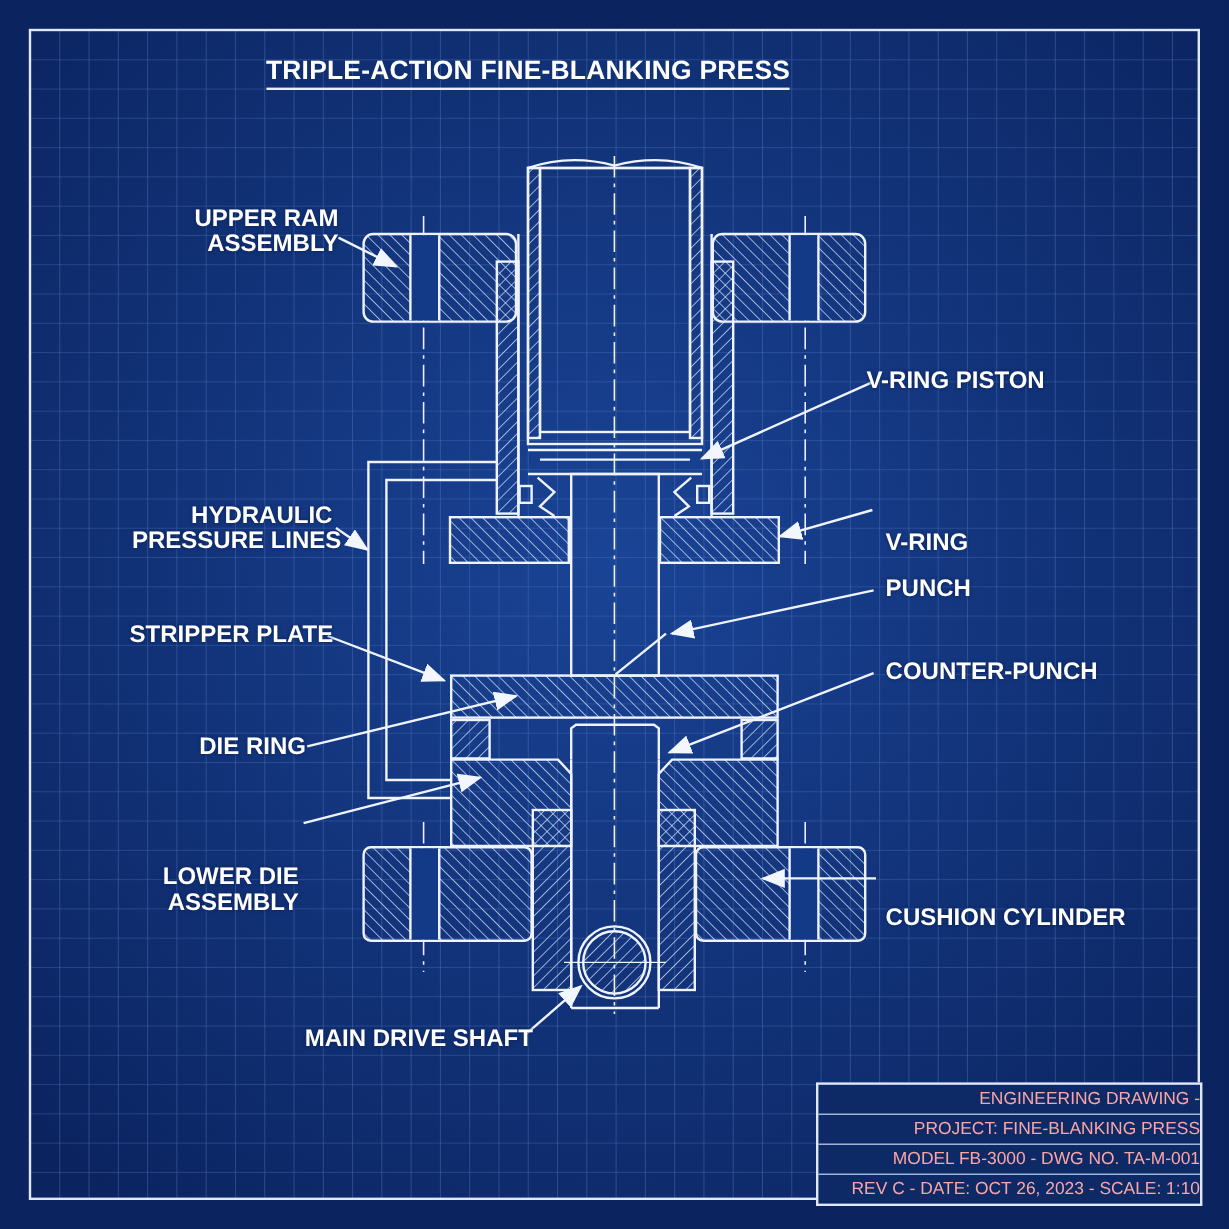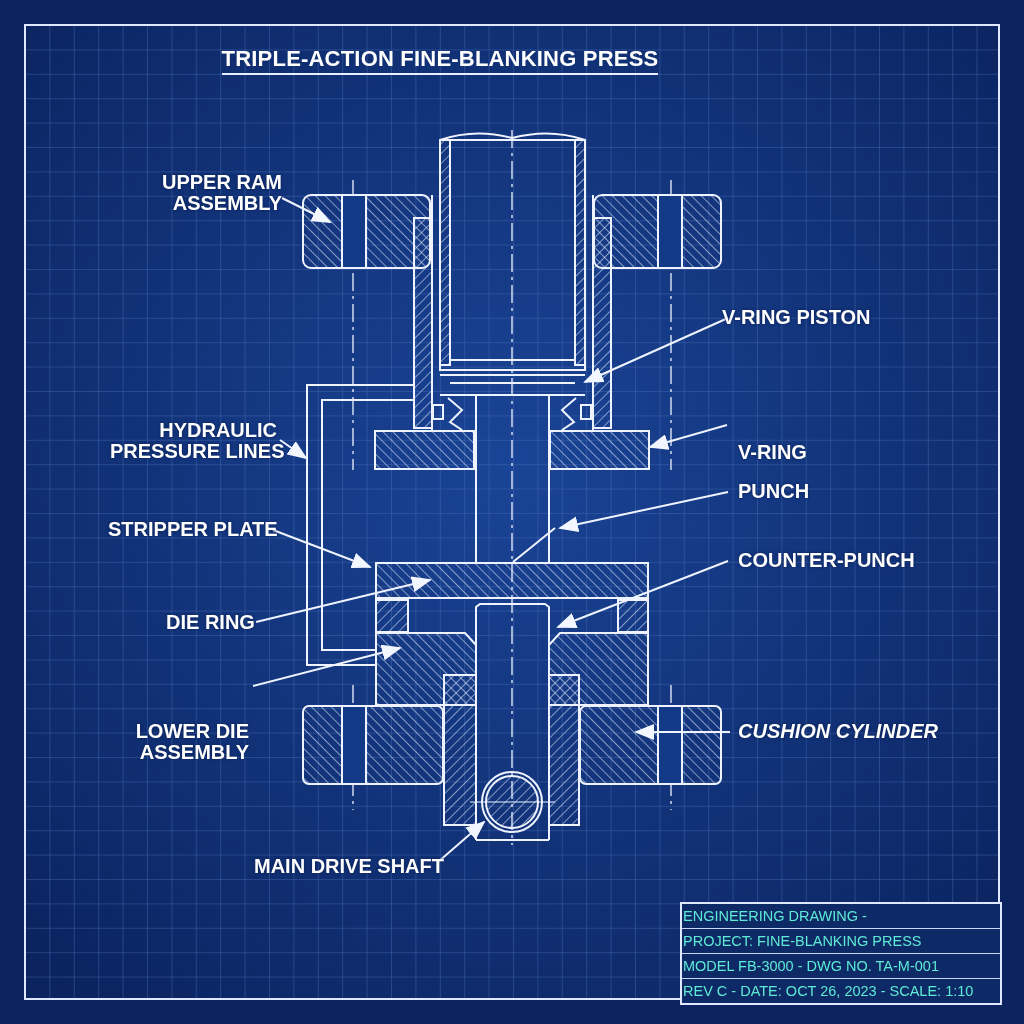--- a/index.html
+++ b/index.html
@@ -3,21 +3,21 @@
 <meta charset="utf-8">
 <style>
   html,body{margin:0;padding:0;}
   body{width:1024px;height:1024px;overflow:hidden;background:#0d2a68;font-family:"Liberation Sans",sans-serif;position:relative;}
   #sheet{position:absolute;left:0;top:0;width:1024px;height:1024px;}
   .lbl{position:absolute;color:#ffffff;font-weight:bold;font-size:20px;line-height:21px;text-shadow:0 0 3px #0a1f50;white-space:nowrap;}
   .lbl.r{text-align:right;}
   #title{position:absolute;left:0;width:832px;top:46px;text-align:center;color:#fff;font-weight:bold;font-size:22px;letter-spacing:0.2px;padding-left:24px;}
   #title span{border-bottom:2px solid #e8efff;padding-bottom:2px;}
   #tblock{position:absolute;left:680px;top:902px;width:318px;border:2px solid #dfe8ff;background:#0d2a66;}
-  #tblock div{height:24px;line-height:24px;color:#5eead4;font-size:14.5px;padding-left:1px;border-bottom:1px solid #c9d6f5;}
+  #tblock div{height:24px;line-height:24px;color:#fca5a5;font-size:14.5px;padding-left:1px;border-bottom:1px solid #c9d6f5;text-align:right;}
   #tblock div:last-child{border-bottom:none;}
 </style>
 </head>
 <body>
 
 <svg id="sheet" viewBox="0 0 1024 1024" xmlns="http://www.w3.org/2000/svg">
   <defs>
     <pattern id="gridpat" width="24.4" height="24.4" patternUnits="userSpaceOnUse" x="25" y="25">
       <path d="M24.4 0 L0 0 0 24.4" fill="none" stroke="#4d72bb" stroke-width="1" opacity="0.75"></path>
     </pattern>
@@ -157,20 +157,20 @@
 <div class="lbl" style="left:166px;top:612px;text-align:right;">DIE RING</div>
 <div class="lbl r" style="left:130px;top:685px;width:119px;margin-top:36px;">
   <div>LOWER DIE</div>
   <div>ASSEMBLY</div>
 </div>
 <div class="lbl" style="left:254px;top:856px;">MAIN DRIVE SHAFT</div>
 <div class="lbl" style="left:722px;top:307px;">V-RING PISTON</div>
 <div class="lbl" style="left:738px;top:414px;margin-top:28px;">V-RING</div>
 <div class="lbl" style="left:738px;top:481px;">PUNCH</div>
 <div class="lbl" style="left:738px;top:550px;">COUNTER-PUNCH</div>
-<div class="lbl" style="left:738px;top:721px;font-style:italic;">CUSHION CYLINDER</div>
+<div class="lbl" style="left:738px;top:755px;">CUSHION CYLINDER</div>
 
 <div id="tblock">
   <div>ENGINEERING DRAWING -</div>
   <div>PROJECT: FINE-BLANKING PRESS</div>
   <div>MODEL FB-3000 - DWG NO. TA-M-001</div>
   <div>REV C - DATE: OCT 26, 2023 - SCALE: 1:10</div>
 </div>
 
 </body></html>

